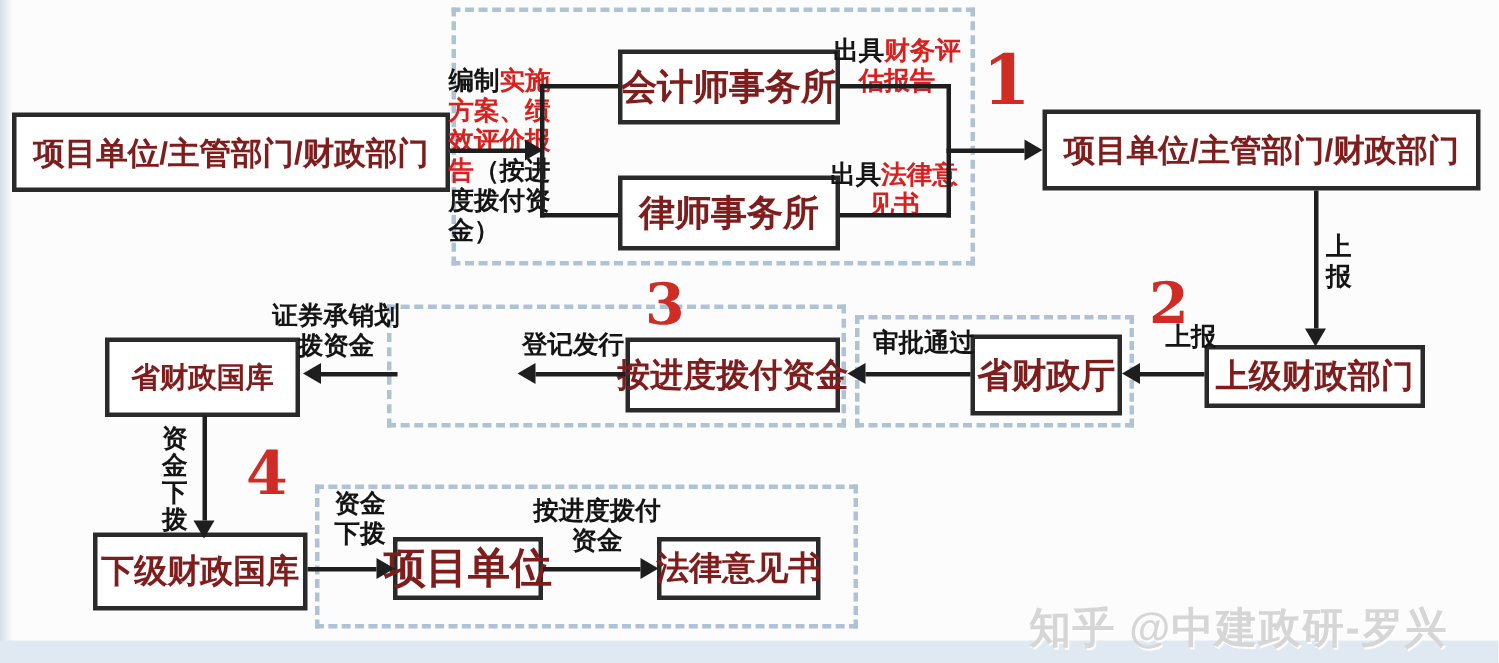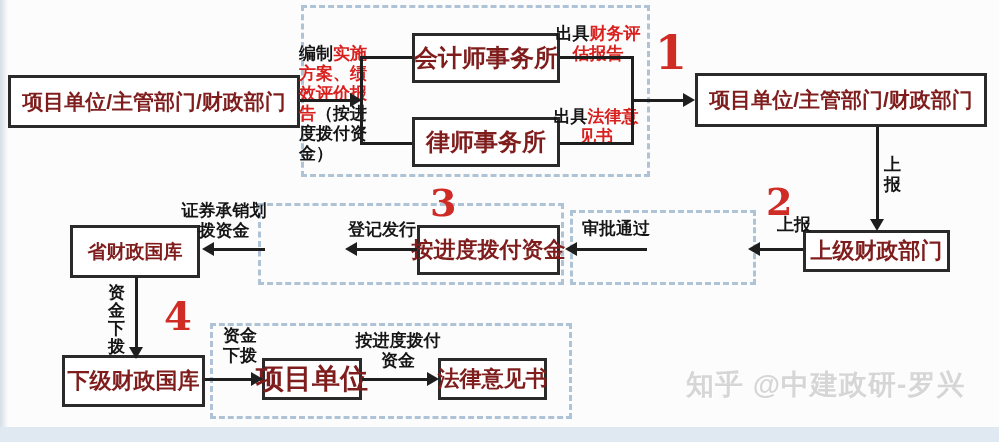--- a/index.html
+++ b/index.html
@@ -43,20 +43,21 @@
   <div class="num" style="left:766px;top:183px;font-size:38px;">2</div>
   <div class="num" style="left:430px;top:184px;font-size:38px;">3</div>
   <div class="num" style="left:164px;top:296px;font-size:40px;">4</div>
 
   <div class="node" style="left:8px;top:75px;width:292px;height:53px;font-size:21px;">项目单位/主管部门/财政部门</div>
   <div class="node" style="left:412px;top:33px;width:148px;height:50px;font-size:24px;">会计师事务所</div>
   <div class="node" style="left:412px;top:117px;width:148px;height:50px;font-size:24px;">律师事务所</div>
   <div class="node" style="left:695px;top:73px;width:292px;height:54px;font-size:21px;">项目单位/主管部门/财政部门</div>
   <div class="node" style="left:70px;top:225px;width:130px;height:53px;font-size:19px;">省财政国库</div>
   <div class="node" style="left:417px;top:225px;width:143px;height:50px;font-size:22px;">按进度拨付资金</div>
+  <div class="node" style="left:647px;top:223px;width:101px;height:54px;font-size:23px;">省财政厅</div>
   <div class="node" style="left:803px;top:230px;width:147px;height:42px;font-size:22px;">上级财政部门</div>
   <div class="node" style="left:62px;top:355px;width:143px;height:52px;font-size:22px;">下级财政国库</div>
   <div class="node" style="left:262px;top:358px;width:100px;height:42px;font-size:28px;">项目单位</div>
   <div class="node" style="left:438px;top:358px;width:109px;height:42px;font-size:22px;">法律意见书</div>
 
   <div class="lbl" style="left:299px;top:44px;width:69px;"><span>编制</span><span class="red">实施方案、绩效评价报告</span><span>（按进度拨付资金）</span></div>
 
   <div class="lbl center" style="left:553px;top:107px;width:86px;"><span>出具</span><span class="red">法律意见书</span></div>
 
   <div class="lbl center" style="left:555px;top:24px;width:86px;"><span>出具</span><span class="red">财务评估报告</span></div>
@@ -106,15 +107,15 @@
 
   <div class="vline" style="left:135px;top:277px;height:70px;"></div>
   <div class="ah ah-down" style="left:129px;top:347px;"></div>
 
   <div class="hline" style="left:205px;top:378px;width:46px;"></div>
   <div class="ah ah-right" style="left:251px;top:372px;"></div>
 
   <div class="hline" style="left:362px;top:378px;width:65px;"></div>
   <div class="ah ah-right" style="left:427px;top:372px;"></div>
 
-  <div class="watermark" style="left:686px;top:366px;text-align:center;">知乎 @中建政研-罗兴</div>
+  <div class="watermark" style="left:686px;top:400px;text-align:center;">知乎 @中建政研-罗兴</div>
 
 </div>
 
 </body></html>

